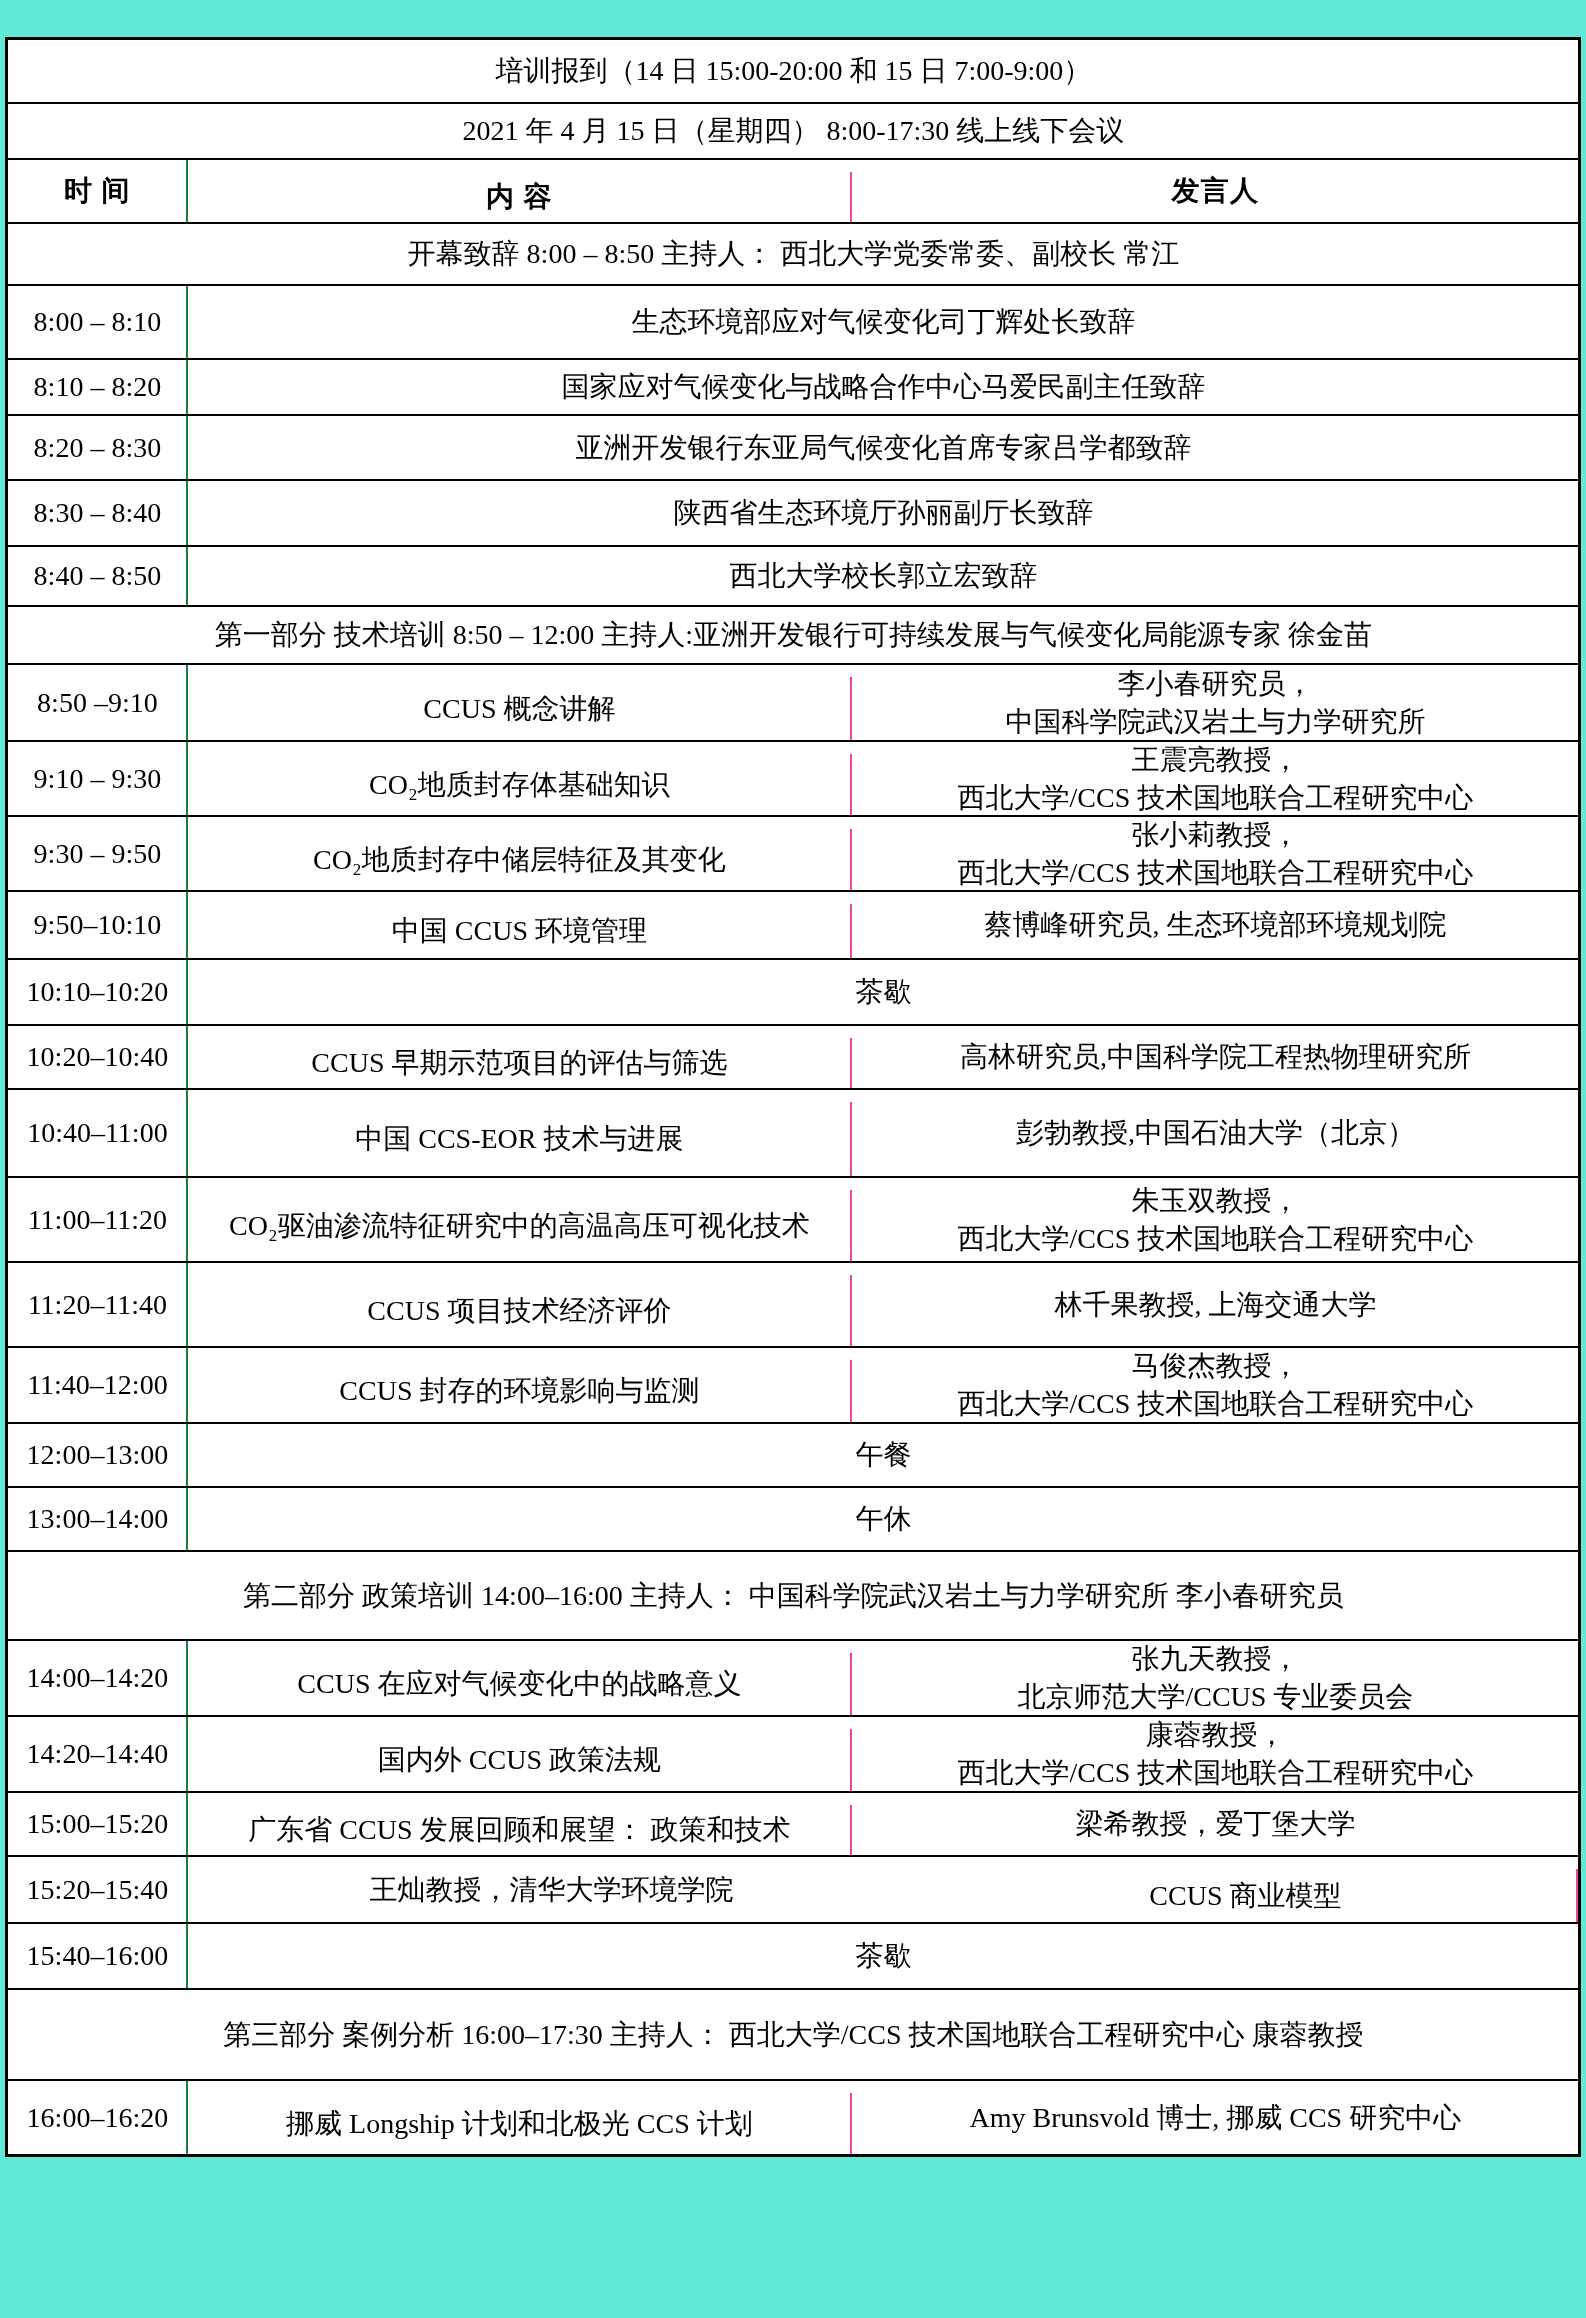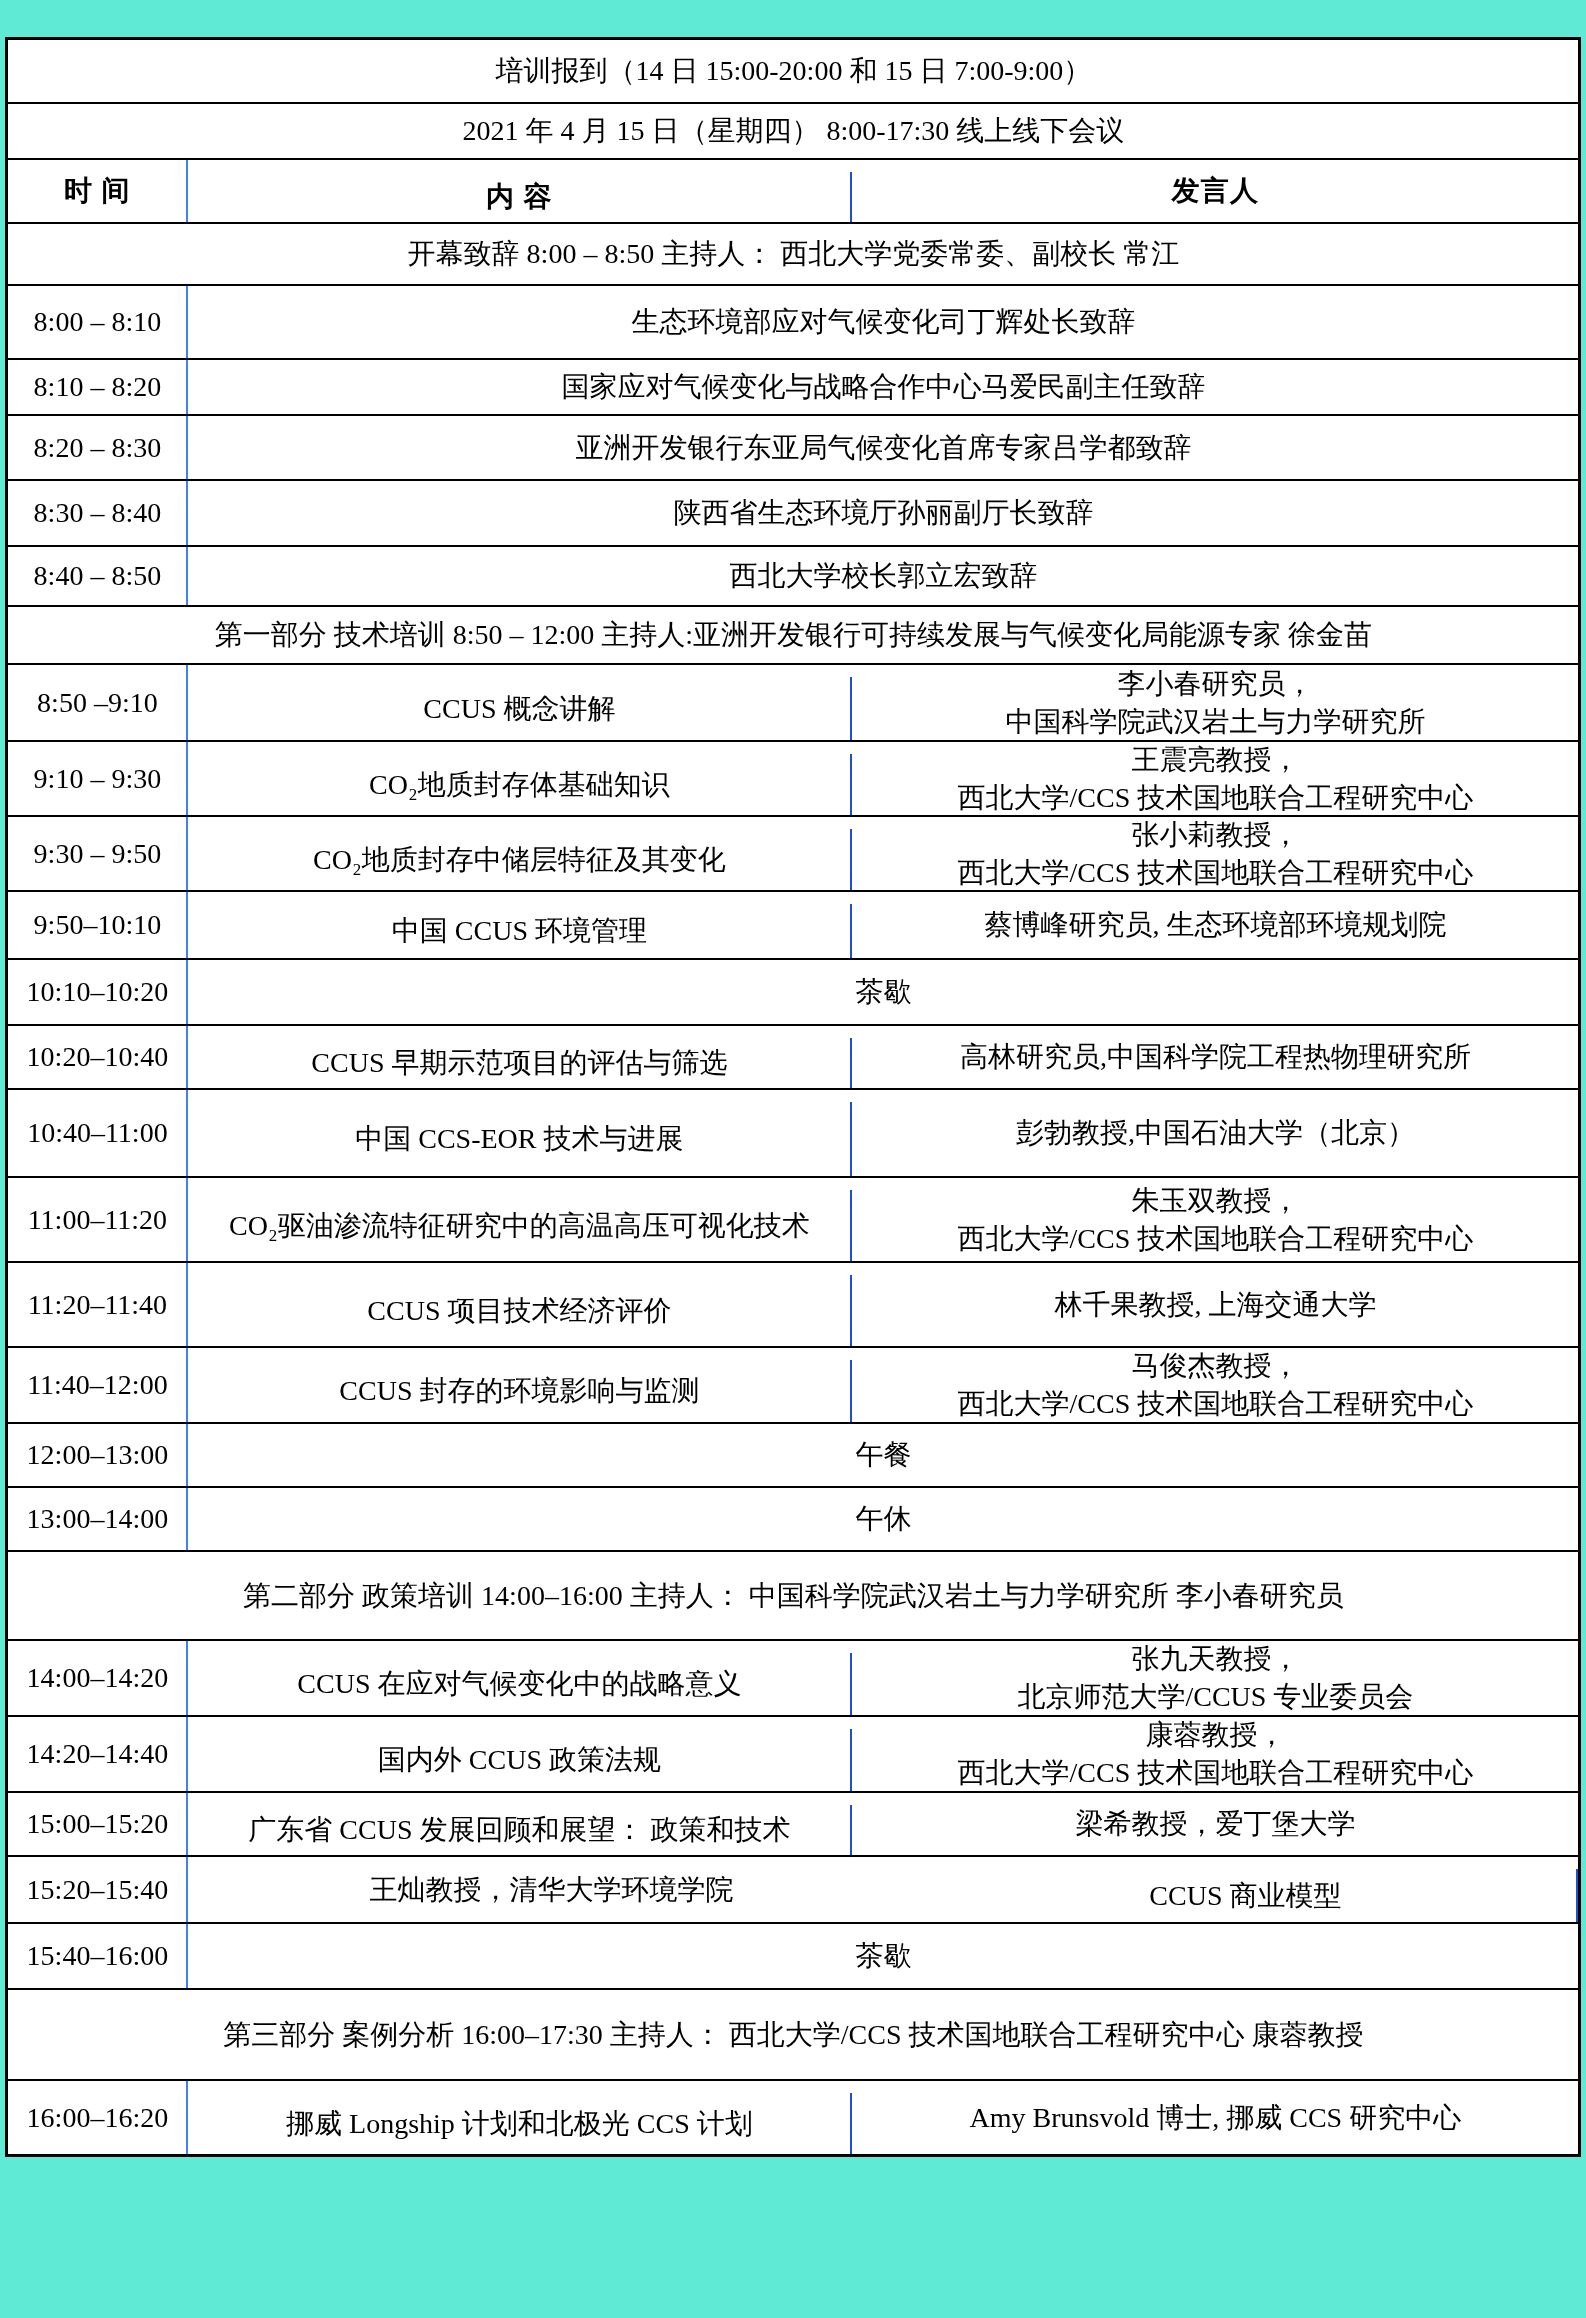--- a/index.html
+++ b/index.html
@@ -25,26 +25,26 @@
   .cell{
     display:flex;align-items:center;justify-content:center;
     text-align:center;
     box-sizing:border-box;
     font-size:28px;
     line-height:1.35;
     overflow:hidden;
   }
   .col-time{
     width:180px;flex:0 0 180px;
-    border-right:2px solid #3b82f6;
+    border-right:2px solid #15803d;
     padding:16px 4px;
   }
   .col-content{
     width:664px;flex:0 0 664px;
-    border-right:2px solid #1d4ed8;
+    border-right:2px solid #ec4899;
     padding:0 17px;
     margin-top:12px;
   }
   .col-speaker{
     flex:1 1 auto;
     padding:0 19px;
     white-space:pre-line;
   }
   .col-merged{
     flex:1 1 auto;

